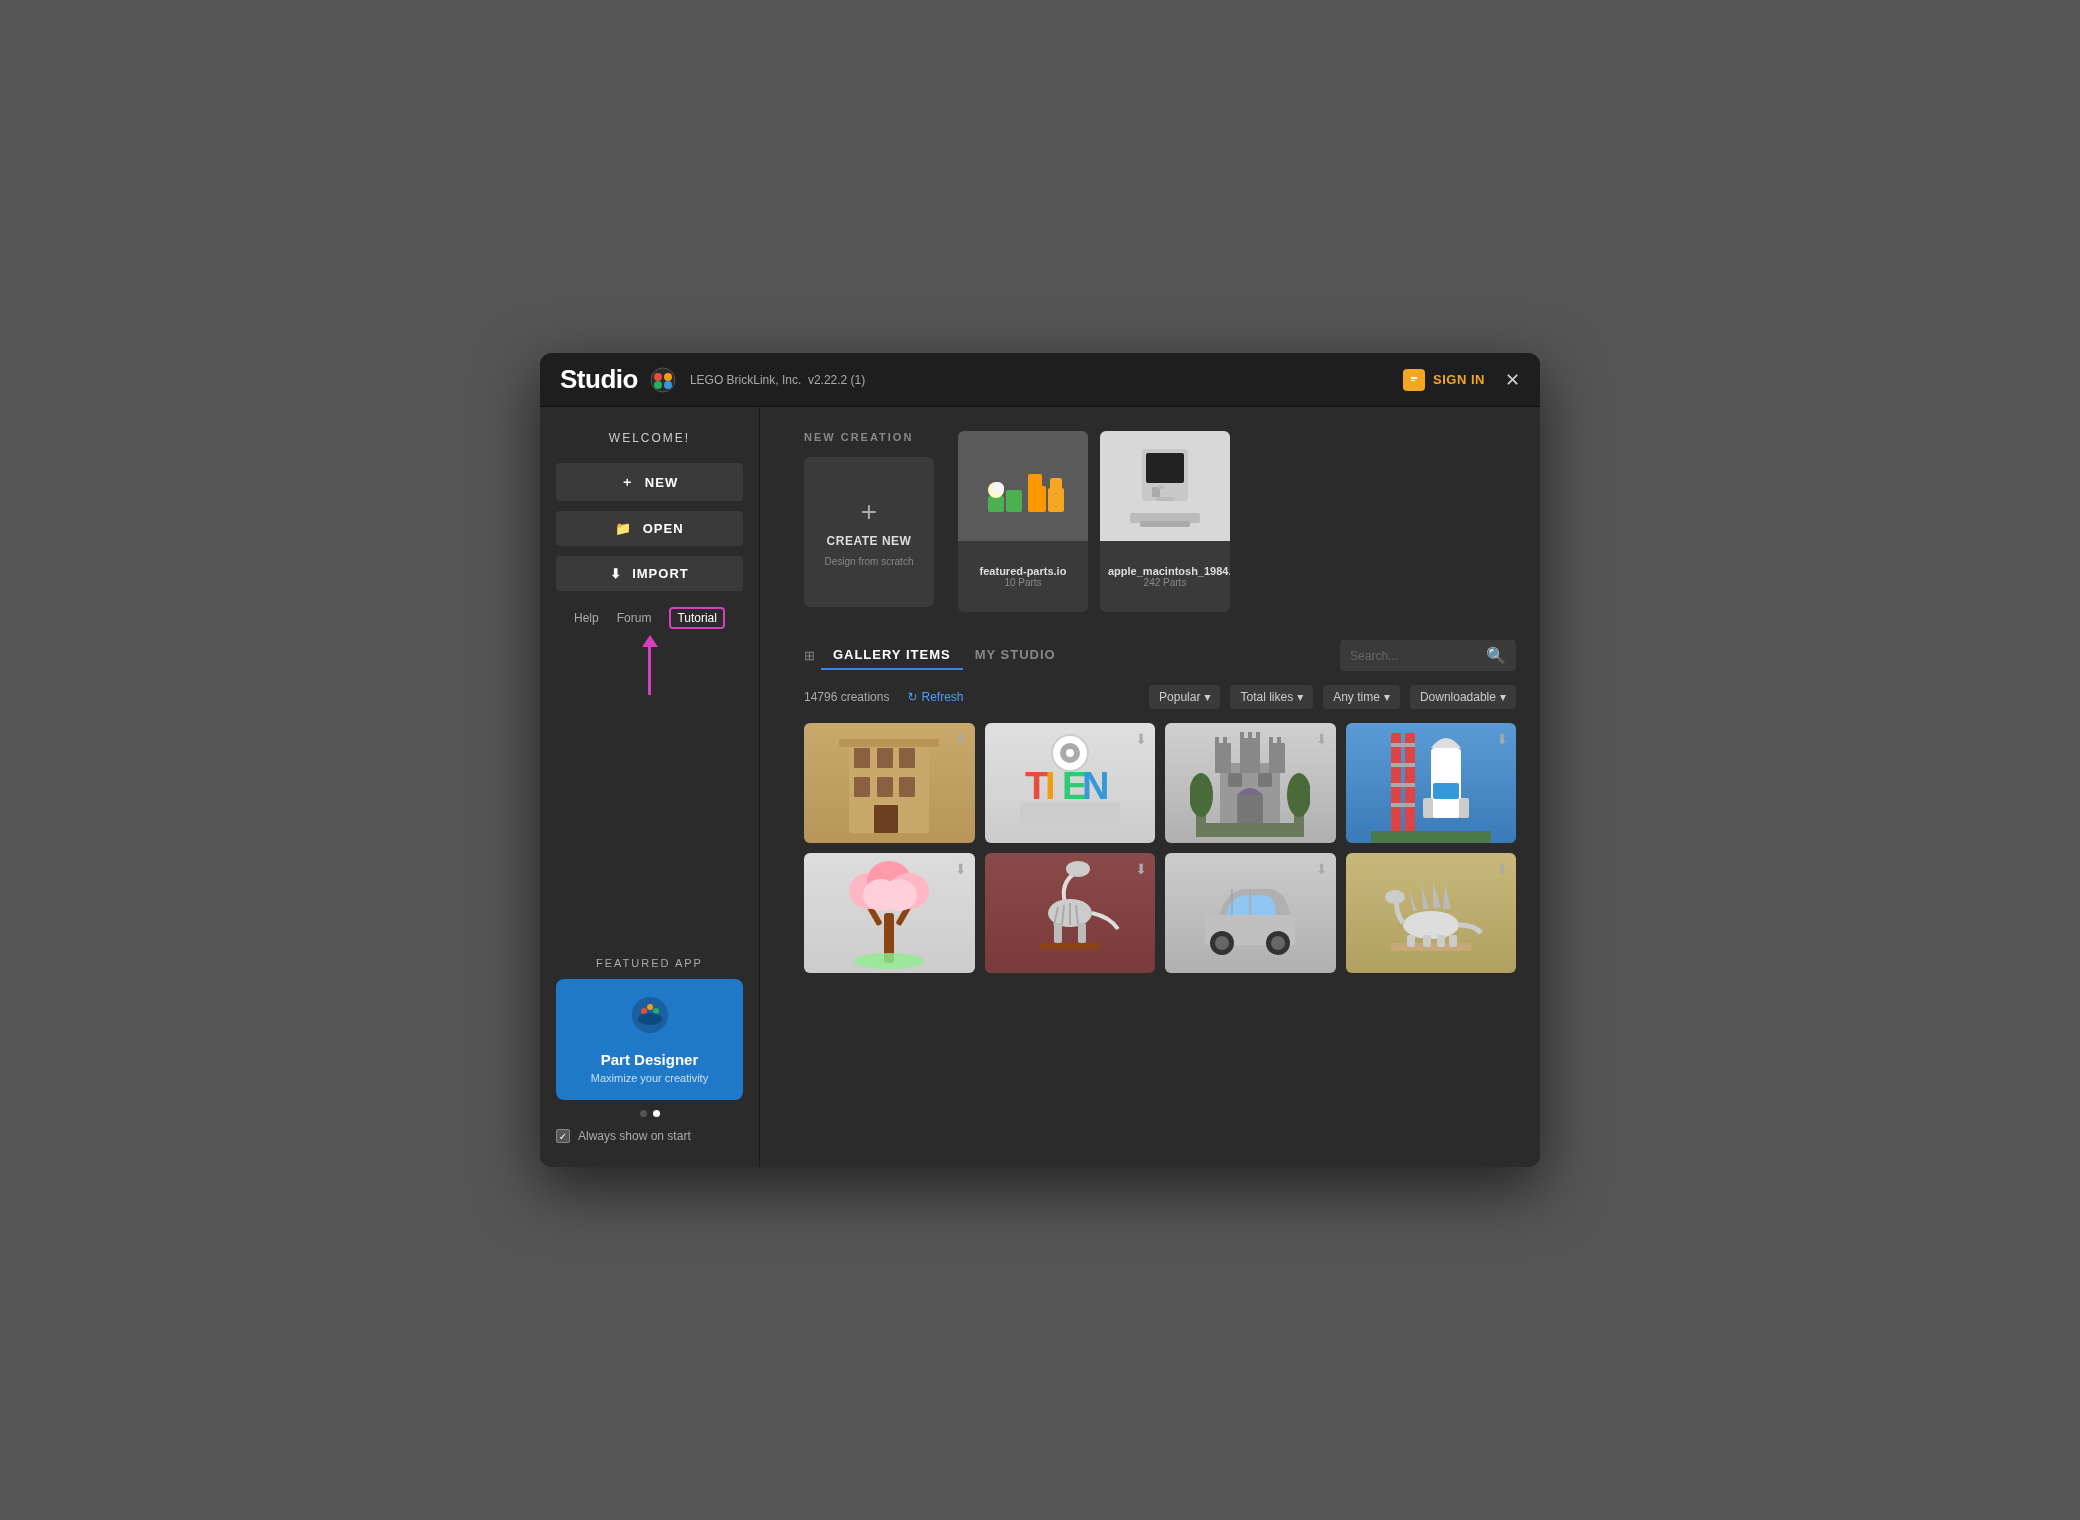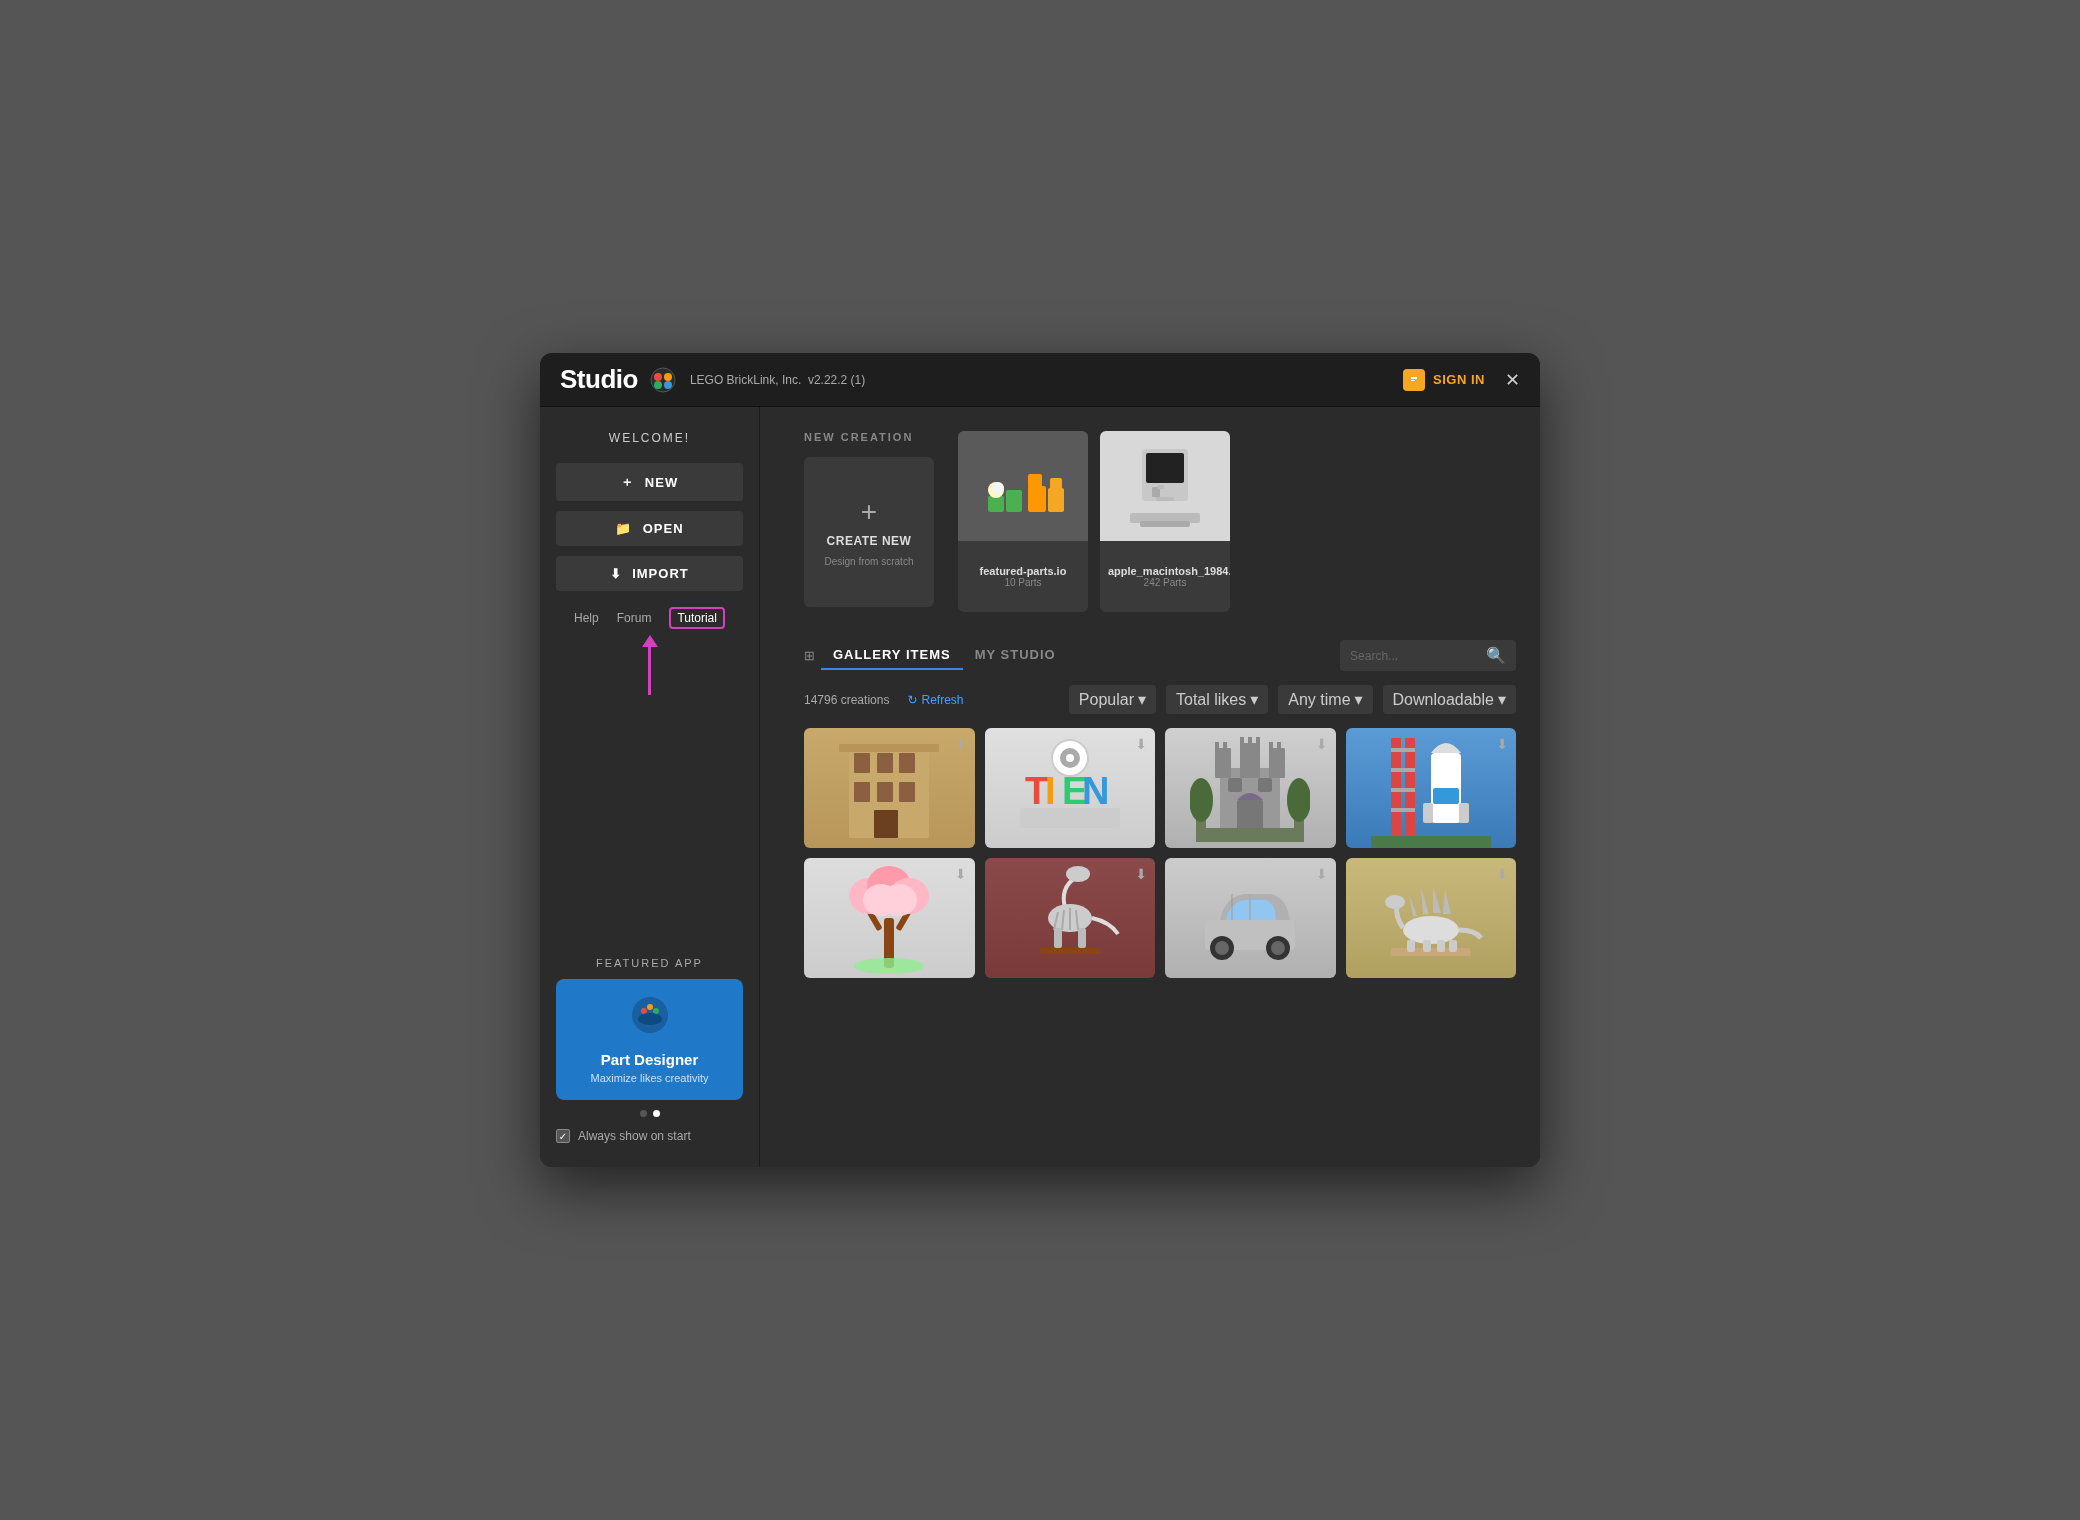--- a/index.html
+++ b/index.html
@@ -403,21 +403,21 @@
     }
     .filter-spacer { flex: 1; }
     .filter-btn {
       display: flex;
       align-items: center;
       gap: 4px;
       background: #3a3a3a;
       border: none;
       border-radius: 4px;
       color: #ccc;
-      font-size: 16px;
+      font-size: 12px;
       padding: 5px 10px;
       cursor: pointer;
     }
     
     .gallery-grid {
       display: grid;
       grid-template-columns: repeat(4, 1fr);
       gap: 10px;
     }
     .gallery-item {
@@ -523,21 +523,21 @@
             <svg width="40" height="40" viewBox="0 0 40 40">
               <circle cx="20" cy="20" r="18" fill="#1a5fa0"></circle>
               <circle cx="14" cy="16" r="3" fill="#e74c3c"></circle>
               <circle cx="20" cy="12" r="3" fill="#f39c12"></circle>
               <circle cx="26" cy="16" r="3" fill="#27ae60"></circle>
               <circle cx="20" cy="22" r="3" fill="#3498db"></circle>
               <ellipse cx="20" cy="24" rx="12" ry="6" fill="#0d4a80"></ellipse>
             </svg>
           </div>
           <div class="featured-card-title">Part Designer</div>
-          <div class="featured-card-subtitle">Maximize likes creativity</div>
+          <div class="featured-card-subtitle">Maximize your creativity</div>
         </div>
         <div class="dots">
           <div class="dot"></div>
           <div class="dot active"></div>
         </div>
         <div class="always-show">
           <div class="checkbox">✓</div>
           <span>Always show on start</span>
         </div>
       </div>

